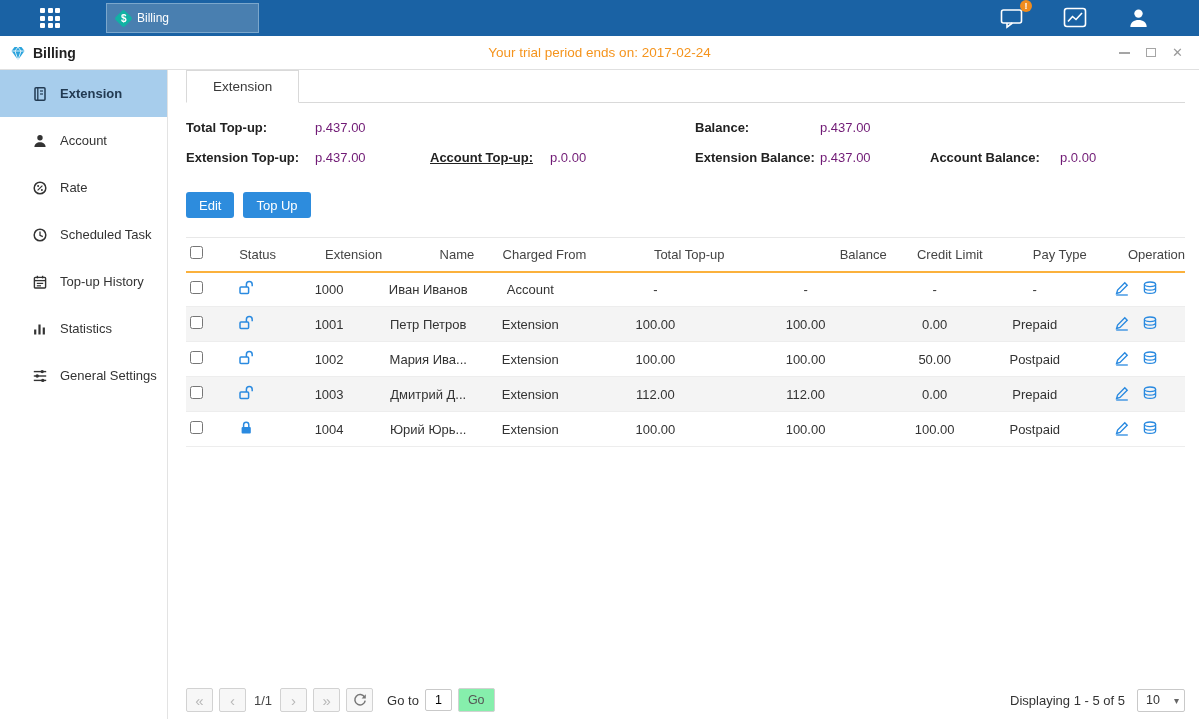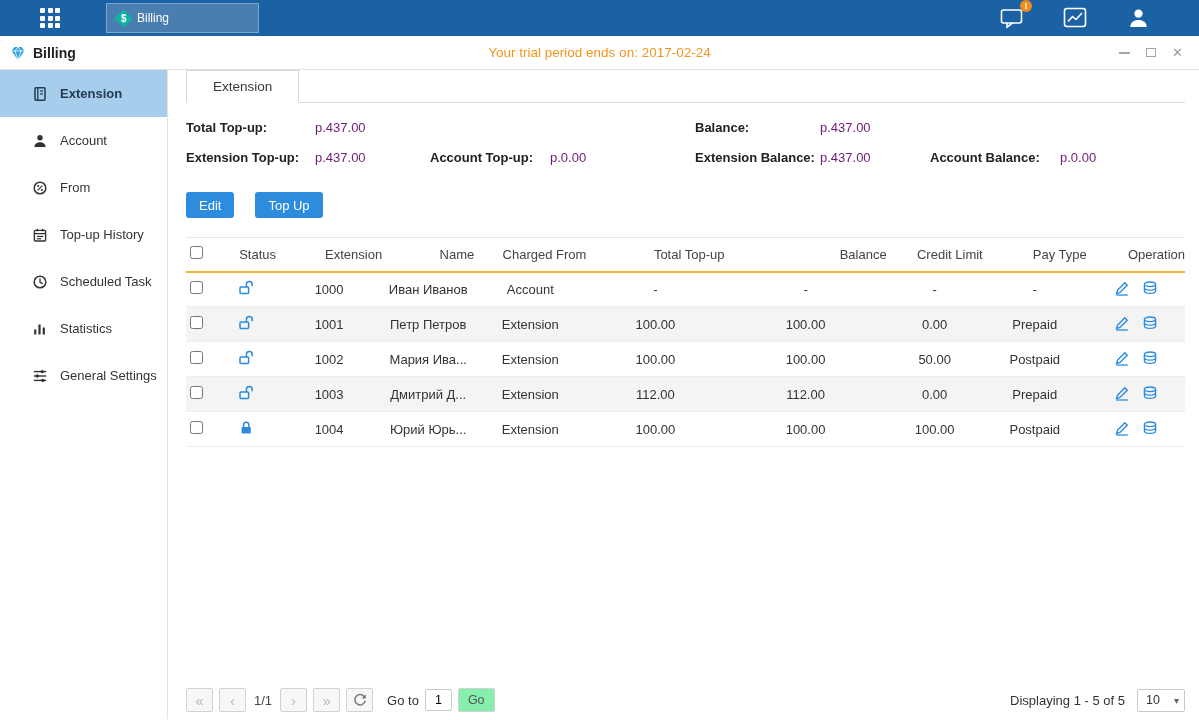--- a/index.html
+++ b/index.html
@@ -37,25 +37,25 @@
   .content { flex:1; position:relative; padding:0 14px 0 18px; }
 
   
   .tabstrip { height:33px; border-bottom:1px solid #d9d9d9; display:flex; }
   .tab { border:1px solid #d9d9d9; border-bottom:1px solid #fff; background:#fff; padding:0 26px; line-height:32px; font-size:13.5px; color:#3a3a3a; position:relative; top:0px; margin-bottom:-1px; cursor:pointer; }
 
   
   .summary { margin-top:17px; display:grid; grid-template-columns:244px 265px 235px 1fr; grid-row-gap:15px; font-size:13px; }
   .pair { display:flex; align-items:flex-start; }
   .pair b { color:#222; }
-  .lbl1 { flex:0 0 129px; } .lbl2 { flex:0 0 120px; } .lbl3 { flex:0 0 125px; } .lbl4 { flex:0 0 130px; }
+  .lbl1 { flex:0 0 129px; } .lbl2 { flex:0 0 120px;text-decoration:underline; } .lbl3 { flex:0 0 125px; } .lbl4 { flex:0 0 130px; }
   .val { color:#701a75; }
 
   
-  .actions { margin-top:27px; display:flex; gap:21px; }
+  .actions { margin-top:27px; display:flex; gap:9px; }
   .btn-blue { background:#2d8cdd; color:#fff; border:none; border-radius:3px; font-size:13px; height:26px; padding:0 13px; cursor:pointer; font-family:"Liberation Sans",sans-serif; }
 
   
   table { width:100%; border-collapse:collapse; margin-top:19px; font-size:13px; table-layout:fixed; }
   thead th { font-weight:normal; color:#444; height:34px; text-align:right; border-top:1px solid #e8e8e8; border-bottom:2px solid #fbb13c; }
   thead th.cb, tbody td.cb { text-align:left; padding-left:4px; }
   tbody td { height:35px; text-align:center; color:#333; border-bottom:1px solid #ededed; overflow:hidden; white-space:nowrap; text-overflow:ellipsis; }
   tbody tr:nth-child(even) { background:#f4f4f4; }
   input[type=checkbox] { width:13px; height:13px; cursor:pointer; }
   .op-cell span { display:inline-block; margin:0 6px; cursor:pointer; vertical-align:middle; }
@@ -155,39 +155,39 @@
         </svg>
         <span>Account</span>
       </div>
       <div class="side-item">
         <svg width="16" height="16" viewBox="0 0 16 16">
           <circle cx="8" cy="8" r="5.8" fill="none" stroke="#333" stroke-width="1.5"></circle>
           <line x1="5.6" y1="10.4" x2="10.4" y2="5.6" stroke="#333" stroke-width="1.2"></line>
           <circle cx="6.1" cy="6.1" r="1" fill="#333"></circle>
           <circle cx="9.9" cy="9.9" r="1" fill="#333"></circle>
         </svg>
-        <span>From</span>
+        <span>Rate</span>
+      </div>
+      <div class="side-item">
+        <svg width="16" height="16" viewBox="0 0 16 16">
+          <circle cx="8" cy="8" r="5.8" fill="none" stroke="#333" stroke-width="1.5"></circle>
+          <polyline points="8,4.5 8,8.3 10.8,9.6" fill="none" stroke="#333" stroke-width="1.3"></polyline>
+        </svg>
+        <span>Scheduled Task</span>
       </div>
       <div class="side-item">
         <svg width="16" height="16" viewBox="0 0 16 16">
           <rect x="2.4" y="3.4" width="11.2" height="10.6" rx="1" fill="none" stroke="#333" stroke-width="1.4"></rect>
           <line x1="2.4" y1="6.6" x2="13.6" y2="6.6" stroke="#333" stroke-width="1.3"></line>
           <line x1="5.4" y1="1.8" x2="5.4" y2="4.4" stroke="#333" stroke-width="1.4"></line>
           <line x1="10.6" y1="1.8" x2="10.6" y2="4.4" stroke="#333" stroke-width="1.4"></line>
           <line x1="4.8" y1="9.4" x2="11.2" y2="9.4" stroke="#333" stroke-width="1.2"></line>
           <line x1="4.8" y1="11.8" x2="9" y2="11.8" stroke="#333" stroke-width="1.2"></line>
         </svg>
         <span>Top-up History</span>
-      </div>
-      <div class="side-item">
-        <svg width="16" height="16" viewBox="0 0 16 16">
-          <circle cx="8" cy="8" r="5.8" fill="none" stroke="#333" stroke-width="1.5"></circle>
-          <polyline points="8,4.5 8,8.3 10.8,9.6" fill="none" stroke="#333" stroke-width="1.3"></polyline>
-        </svg>
-        <span>Scheduled Task</span>
       </div>
       <div class="side-item">
         <svg width="16" height="16" viewBox="0 0 16 16">
           <line x1="3.2" y1="13.5" x2="3.2" y2="8.5" stroke="#333" stroke-width="2.2"></line>
           <line x1="7.5" y1="13.5" x2="7.5" y2="3.5" stroke="#333" stroke-width="2.2"></line>
           <line x1="11.8" y1="13.5" x2="11.8" y2="6.5" stroke="#333" stroke-width="2.2"></line>
         </svg>
         <span>Statistics</span>
       </div>
       <div class="side-item">

